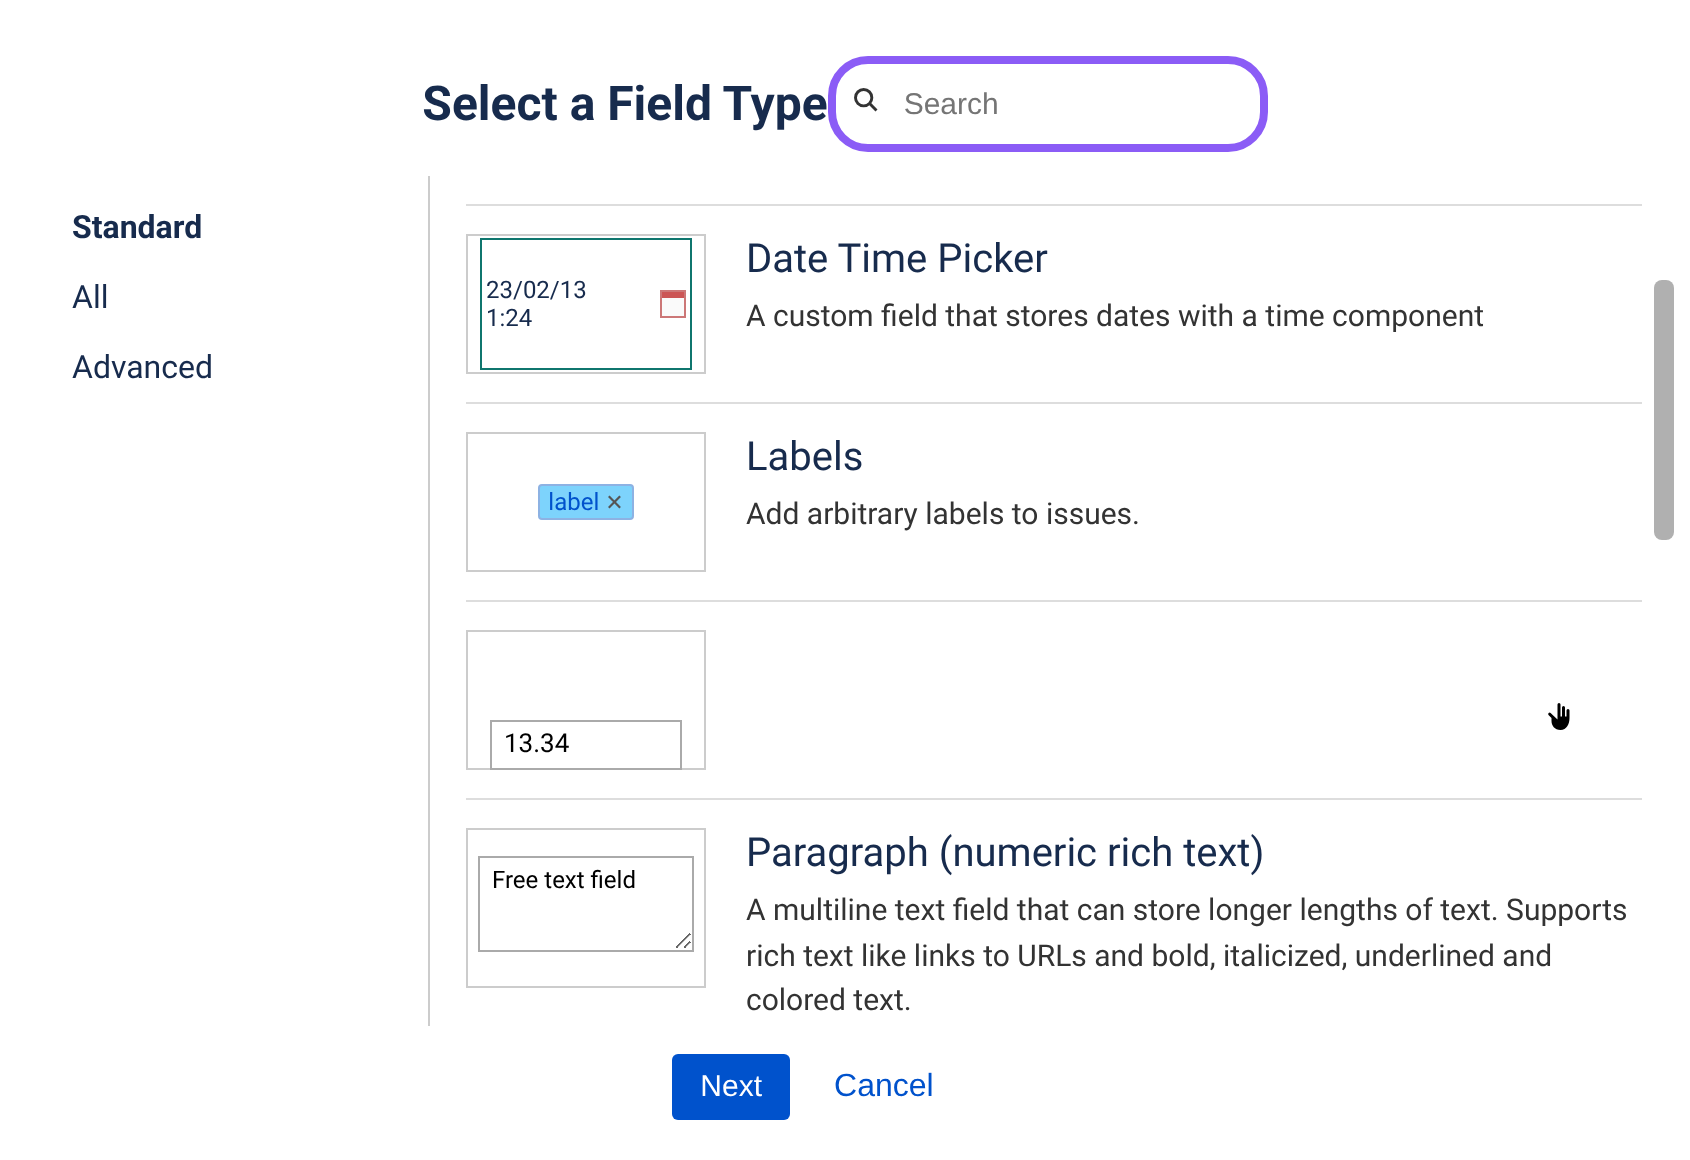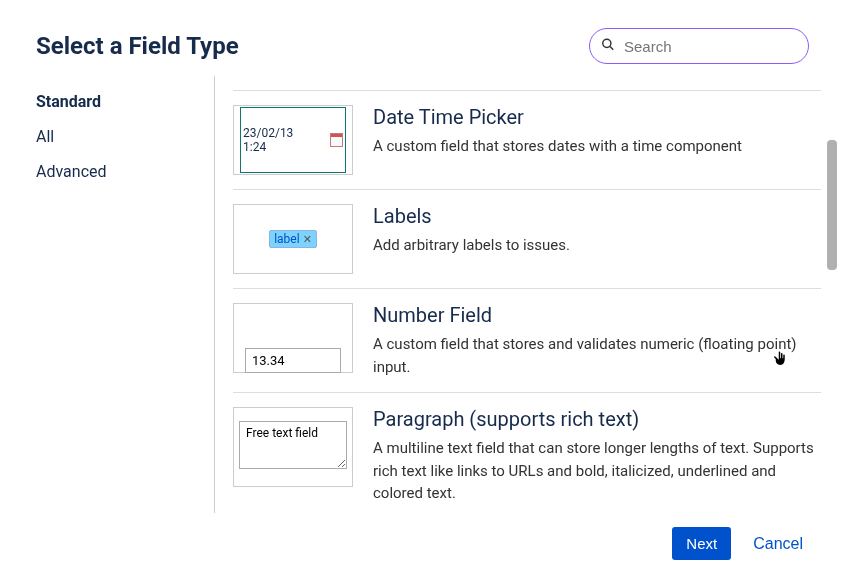--- a/index.html
+++ b/index.html
@@ -10,39 +10,40 @@
       height: 580px;
       overflow: hidden;
       position: relative;
       color: #172b4d;
     }
     .dialog {
       width: 845px;
       height: 580px;
       display: flex;
       flex-direction: column;
+      align-items: center;
     }
     .header {
       display: flex;
       justify-content: space-between;
       align-items: center;
       padding: 28px 36px 12px 36px;
     }
     .title {
       font-size: 24px;
       font-weight: 700;
       color: #172b4d;
     }
     .search-wrap {
       position: relative;
     }
     .search-input {
-      border: 1px solid #8b5cf6;
+      border: 4px solid #8b5cf6;
       border-radius: 20px;
-      height: 36px;
+      height: 48px;
       width: 220px;
       padding: 0 14px 0 34px;
       font-size: 15px;
       outline: none;
       color: #b91c1c;
     }
     .search-icon {
       position: absolute;
       left: 12px;
       top: 50%;
@@ -270,34 +271,30 @@
           <div class="field-desc">Add arbitrary labels to issues.</div>
         </div>
       </div>
 
       <div class="field-row">
         <div class="preview">
           <div class="preview-number">
             <input type="text" readonly="" value="13.34" style="">
           </div>
         </div>
-        <div class="field-text">
-          <div class="field-title">Number Field</div>
-          <div class="field-desc">A custom field that stores and validates numeric (floating point) input.</div>
-        </div>
       </div>
 
       <div class="field-row" style="border-bottom:none;">
         <div class="preview" style="height:80px;">
           <div class="preview-para">
             <textarea readonly="" style="">Free text field</textarea>
           </div>
         </div>
         <div class="field-text">
-          <div class="field-title">Paragraph (supports rich text)</div>
+          <div class="field-title">Paragraph (numeric rich text)</div>
           <div class="field-desc">A multiline text field that can store longer lengths of text. Supports rich text like links to URLs and bold, italicized, underlined and colored text.</div>
         </div>
       </div>
 
       </div>
     </div>
 
     <div class="scroll-thumb"></div>
     <span class="cursor-hand">
       <svg width="18" height="18" viewBox="0 0 24 24" fill="#000">

